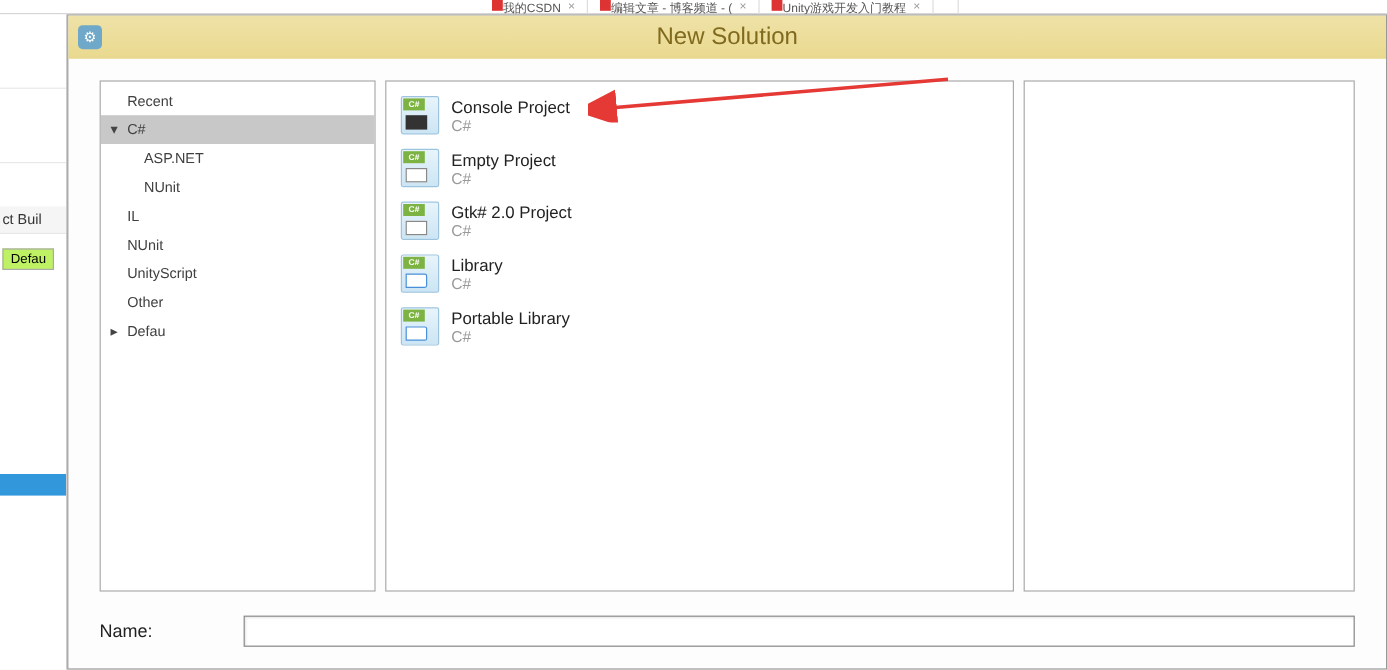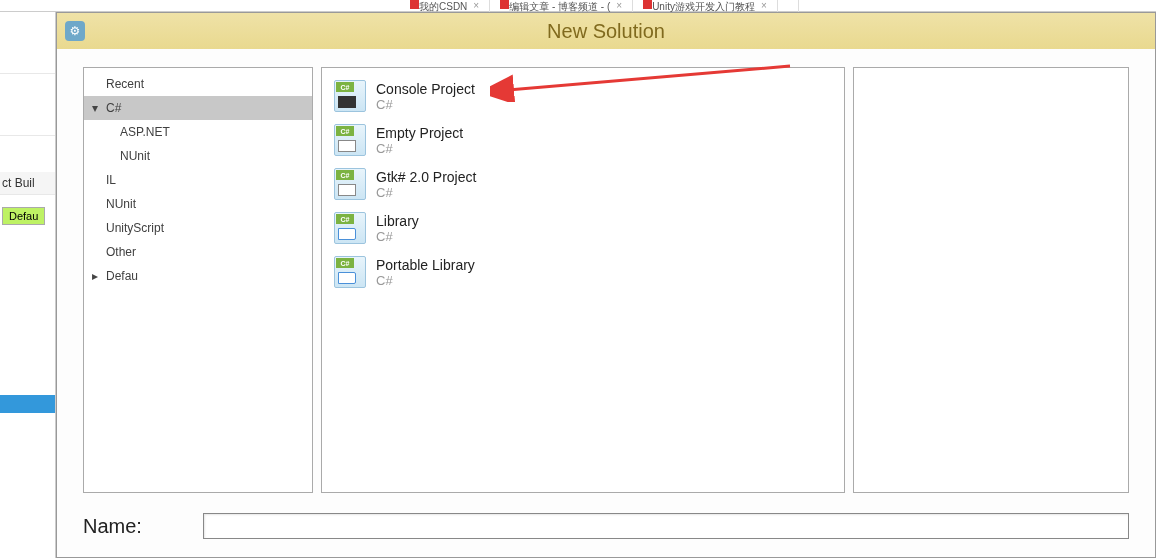--- a/index.html
+++ b/index.html
@@ -238,21 +238,21 @@
 
     
     .form-row {
       display: flex;
       align-items: center;
       margin-top: 20px;
       gap: 10px;
     }
     .form-label {
       width: 110px;
-      font-size: 20px;
+      font-size: 15px;
       color: #222;
     }
     .form-input {
       flex: 1;
       height: 26px;
       border: 1px solid #888;
       padding: 2px 6px;
       font-size: 13px;
       box-shadow: inset 1px 1px 2px rgba(0,0,0,0.1);
     }

